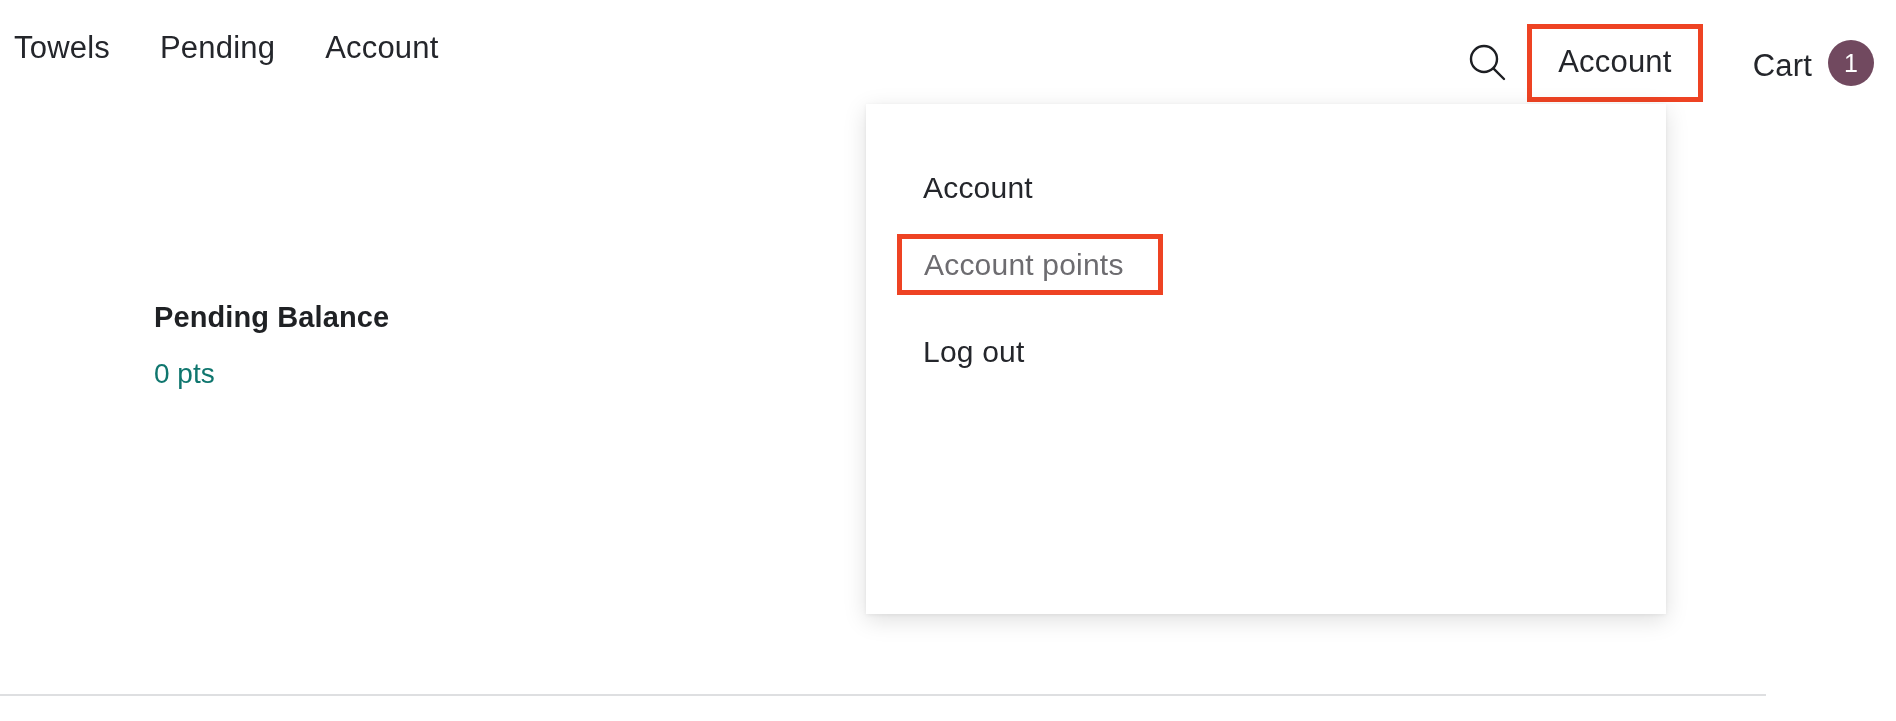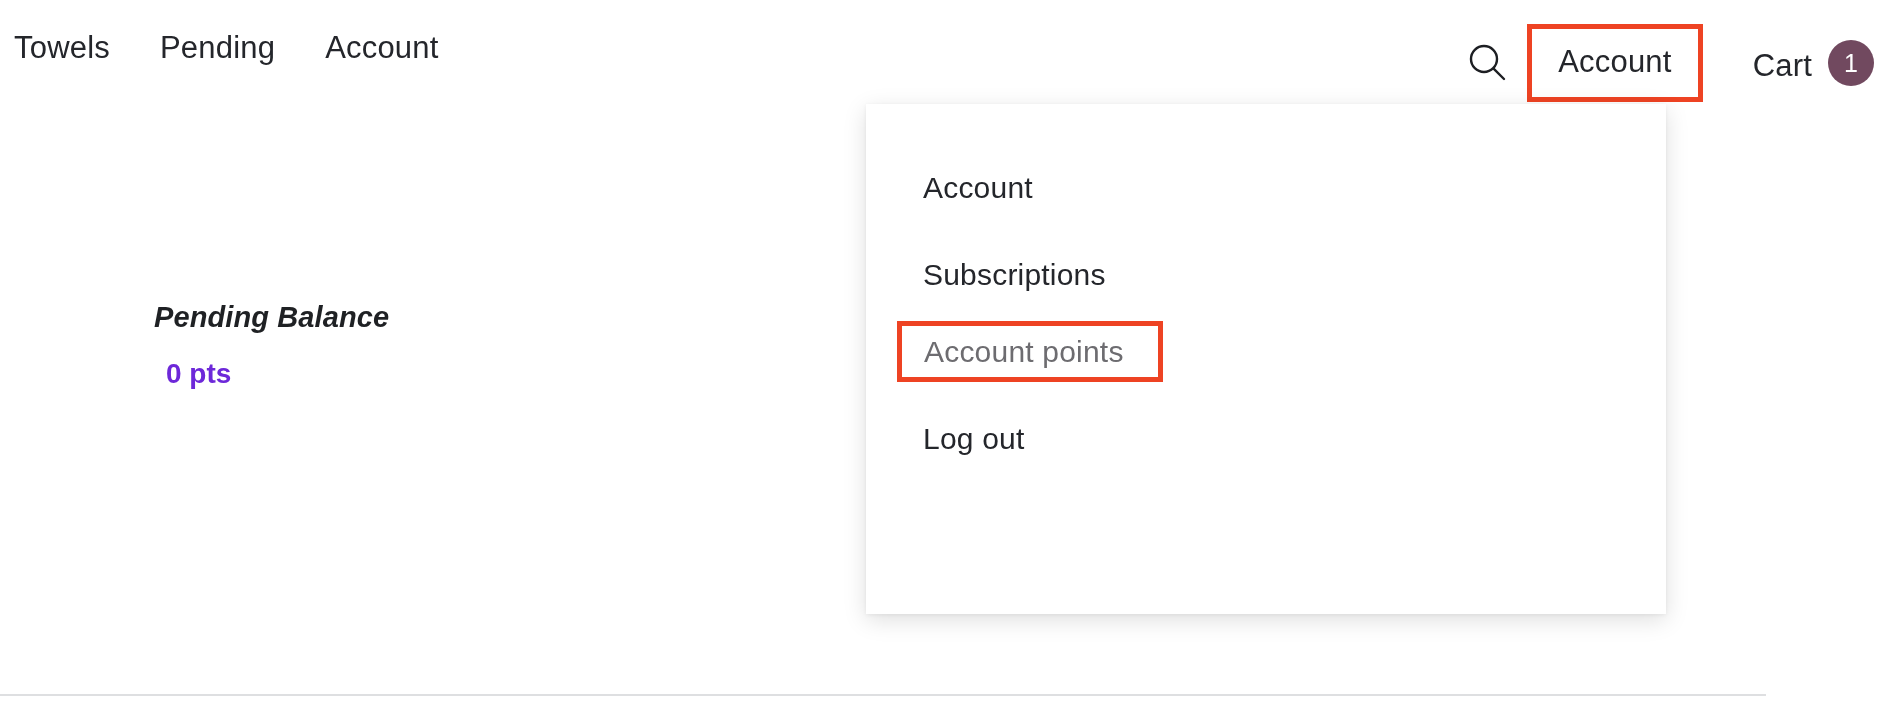--- a/index.html
+++ b/index.html
@@ -111,28 +111,27 @@
     top: 296px;
     width: 520px;
   }
   .balance-title {
     font-size: 29px;
     font-weight: 700;
     color: #1f2124;
     letter-spacing: 0.1px;
     line-height: 42px;
     margin: 0 0 16px 0;
-    font-style: italic;
   }
   .balance-value {
     font-size: 28px;
-    font-weight: 700;
-    color: #6d28d9;
+    font-weight: 400;
+    color: #0f766e;
     line-height: 40px;
-    margin: 12px;
+    margin: 0;
   }
 
   
   .dropdown {
     position: absolute;
     left: 866px;
     top: 104px;
     width: 800px;
     height: 510px;
     background: #ffffff;
@@ -236,23 +235,20 @@
   </div>
 
   <div class="dropdown">
     <ul class="dropdown-list">
 
       <li class="dropdown-item">
         <span class="item-label">Account</span>
       </li>
 
 
-      <li class="dropdown-item">
-        <span class="item-label">Subscriptions</span>
-      </li>
 
       <li class="dropdown-item highlighted">
         <span class="item-label">Account points</span>
       </li>
 
       <li class="dropdown-item">
         <span class="item-label">Log out</span>
       </li>
 
     </ul>

